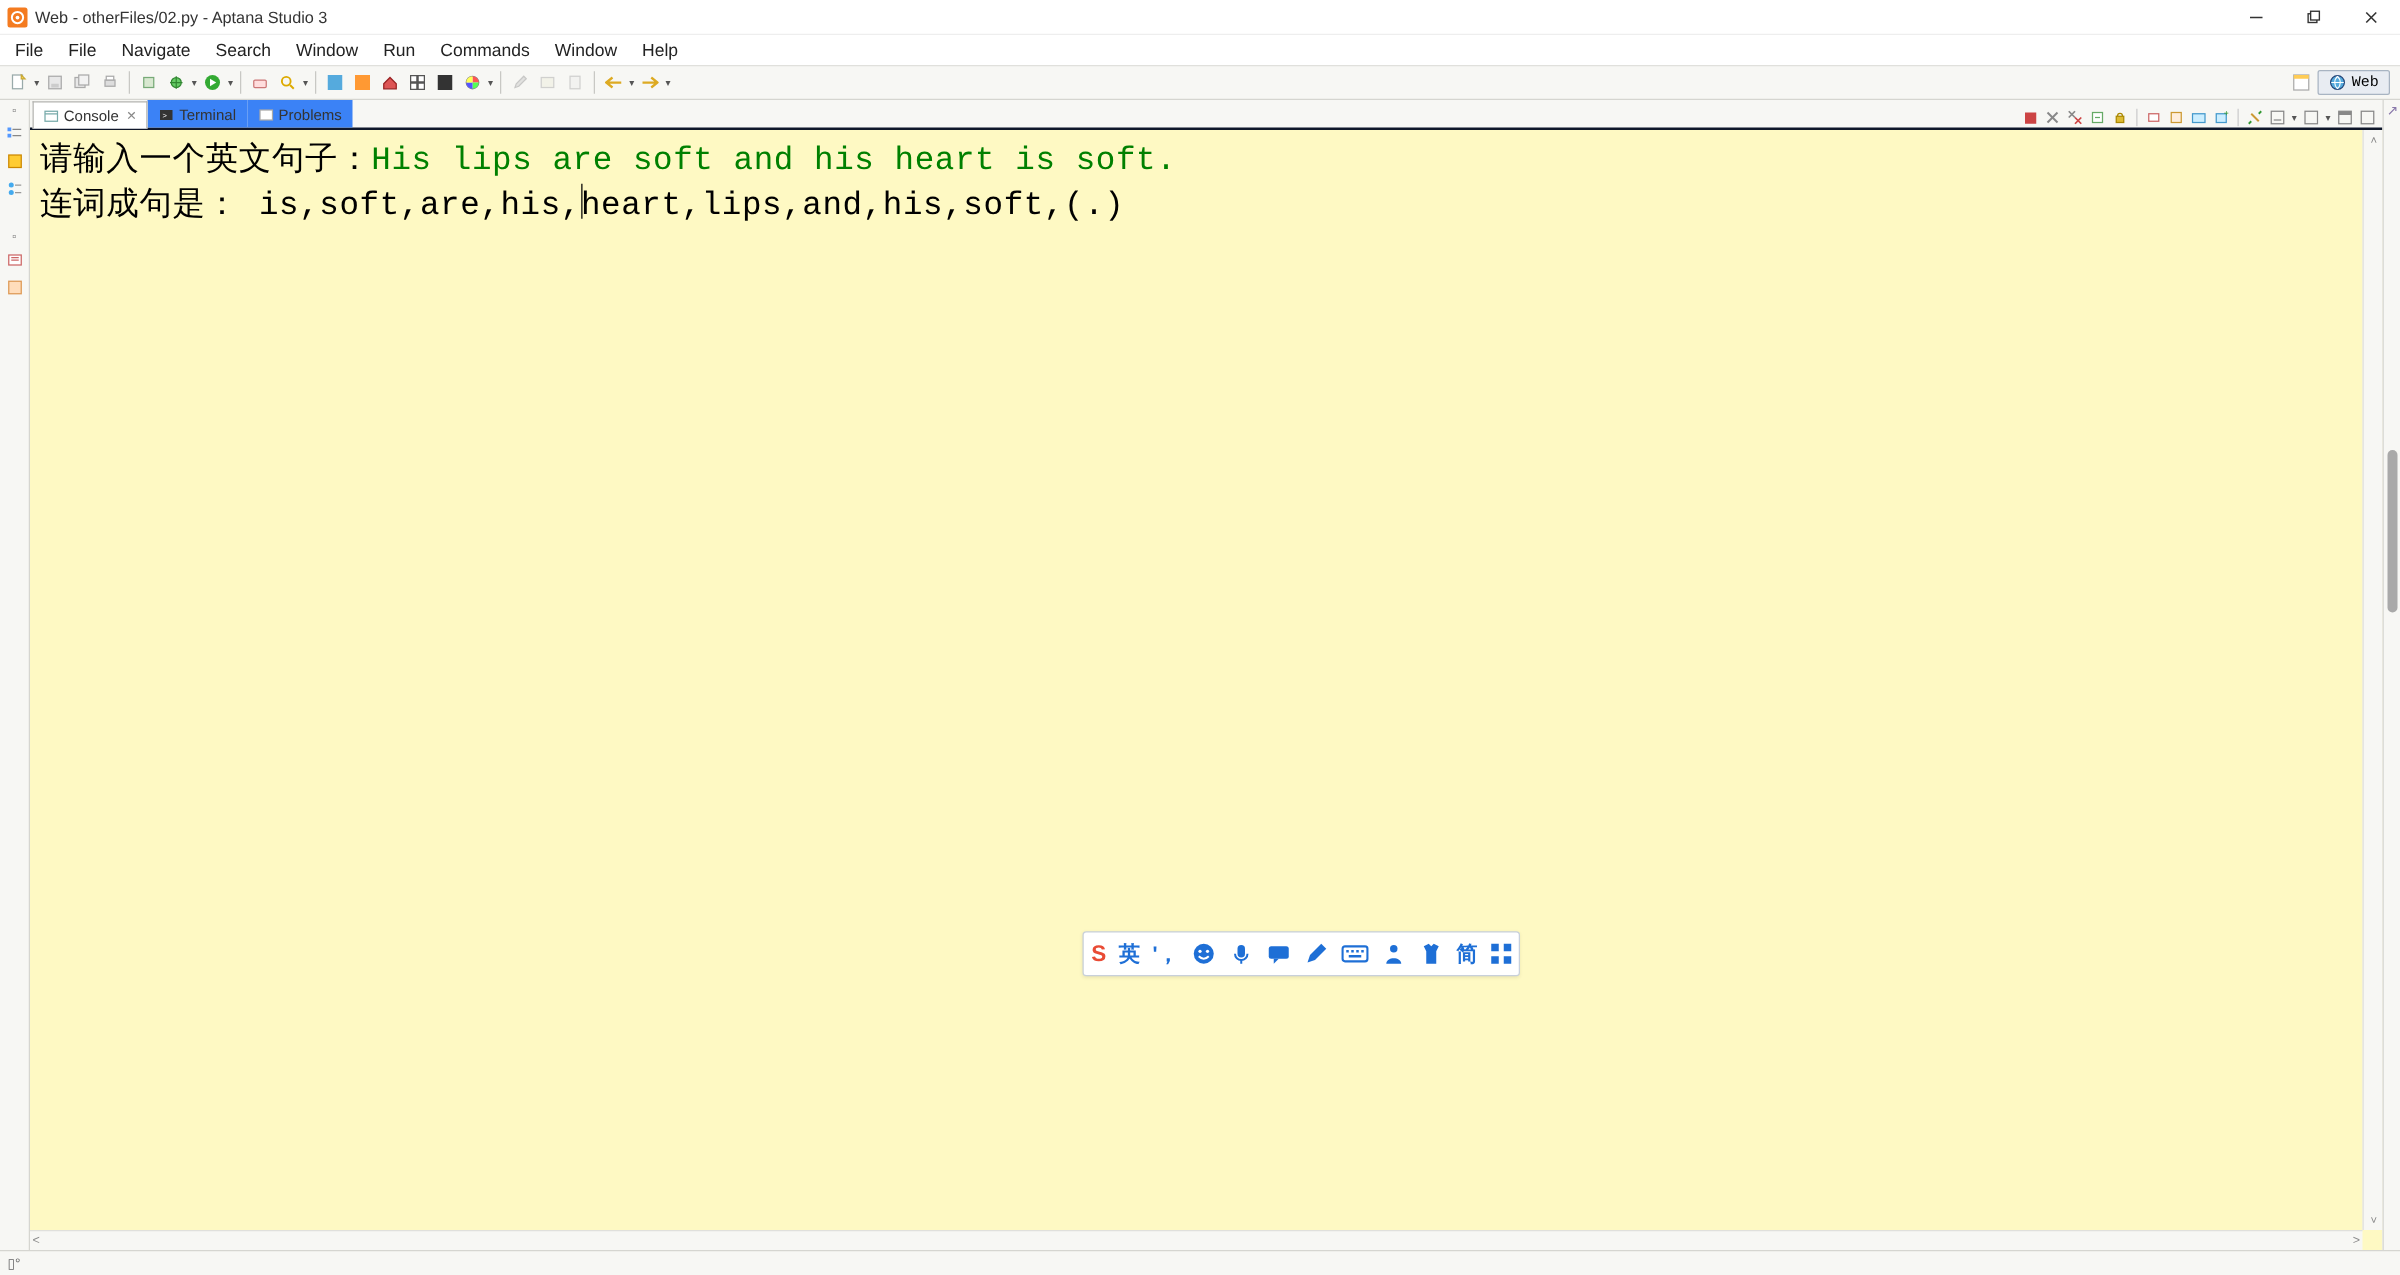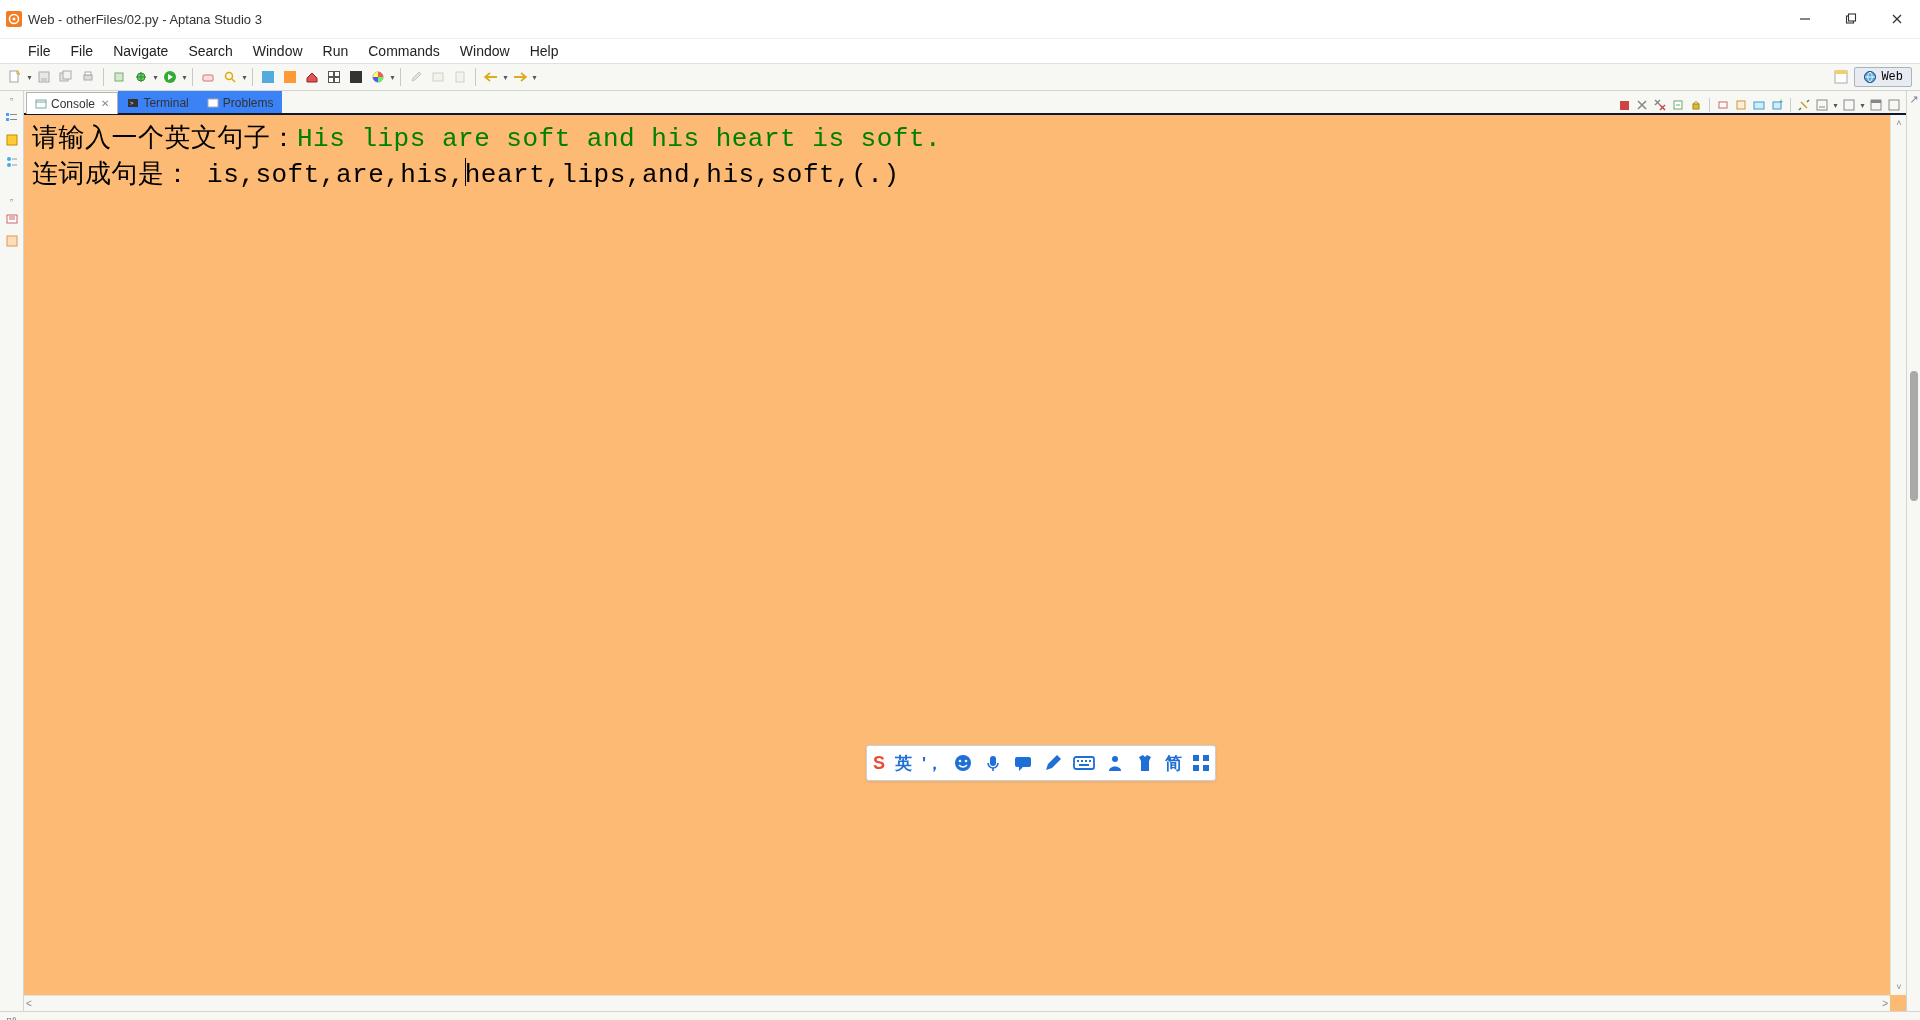--- a/index.html
+++ b/index.html
@@ -7,21 +7,21 @@
     font-family: "Segoe UI", Tahoma, sans-serif;
     font-size: 12px;
     background: #fff;
     width: 1920px;
     height: 1020px;
     overflow: hidden;
     color: #000;
   }
   
   .titlebar {
-    height: 39px;
+    height: 28px;
     display: flex;
     align-items: center;
     background: #fff;
     padding-left: 6px;
     border-bottom: 1px solid #eee;
     justify-content: center;
   }
   .titlebar .app-icon {
     width: 16px; height: 16px;
     background: #f47b20;
@@ -36,21 +36,21 @@
     width: 46px; height: 28px;
     display: flex; align-items: center; justify-content: center;
     font-size: 14px; color: #333;
   }
 
   
   .menubar {
     height: 24px;
     display: flex;
     align-items: center;
-    padding-left: 18px;
+    padding-left: 2px;
     font-size: 14px;
     color: #222;
   }
   .menubar .menu-item { padding: 2px 10px; }
 
   
   .toolbar {
     height: 28px;
     background: #f7f7f4;
     border-top: 1px solid #e0e0dc;
@@ -150,21 +150,21 @@
     font-size: 13px;
     color: #555;
     padding: 2px 6px;
     border-bottom: 1px solid #d5d5d0;
     background: #fff;
   }
 
   
   .console-body {
     flex: 1;
-    background: #fdba74;
+    background: #fef9c3;
     position: relative;
     overflow: hidden;
   }
   .console-text {
     font-family: "Courier New", monospace;
     font-size: 26px;
     line-height: 1.4;
     padding: 6px 8px;
     white-space: pre;
     letter-spacing: 0.5px;

